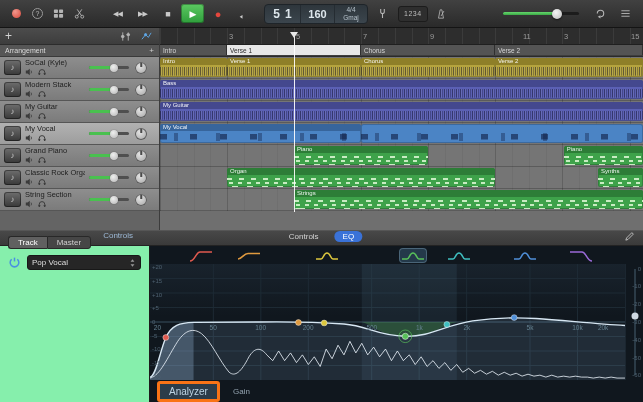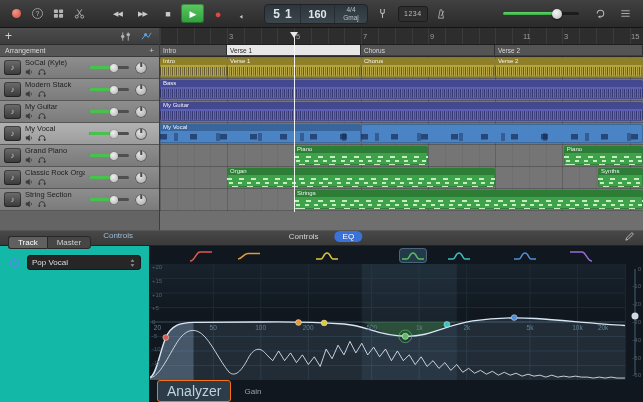--- a/index.html
+++ b/index.html
@@ -79,42 +79,42 @@
 .seg{font-size:8px;color:#cfcfcf;padding:1px 9px;background:#464646;border:1px solid #282828;border-right:none}
 .seg.on{background:#606060;color:#fff}
 #sc-tabs .seg:first-child{border-radius:3px 0 0 3px}
 #sc-tabs .seg:last-child{border-right:1px solid #282828;border-radius:0 3px 3px 0}
 #compare{font-size:8px;color:#9db9d6;margin-left:12px}
 #view-tabs{position:absolute;left:50%;transform:translateX(-50%);display:flex;gap:8px;align-items:center}
 .vtab{font-size:8px;color:#d4d4d4;padding:1px 8px;border-radius:8px}
 .vtab.on{background:#3a72d8;color:#fff}
 .pencil{margin-left:auto;color:#c2c2c2}
 #sc-body{display:flex;height:156px}
-#sc-left{width:150px;background:#14b8a6;border-right:1px solid #1c1c1c;padding:9px 8px 8px}
+#sc-left{width:150px;background:#86efac;border-right:1px solid #1c1c1c;padding:9px 8px 8px}
 .preset-row{display:flex;align-items:center;gap:6px}
 .power{color:#4a90e2;flex:none}
 .preset{flex:1;height:15px;background:#262626;border:1px solid #181818;border-radius:3px;display:flex;align-items:center;padding:0 4px;font-size:8px;color:#dedede}
 .preset .chev{margin-left:auto}
 
 
 #eq{flex:1;position:relative;background:#10171e}
 #band-row{position:absolute;top:2px;left:0;right:18px;height:15px}
 .bicon{position:absolute;top:1px;width:26px;height:13px;display:flex;align-items:center;justify-content:center;border-radius:3px}
 .bicon.sel{background:#24394a;box-shadow:0 0 0 1px #4a6578}
 #graph{position:absolute;top:18px;left:0;right:18px;bottom:22px;background:linear-gradient(rgba(45,62,78,.3),rgba(16,24,32,0) 45%)}
 #graph svg{width:100%;height:100%}
 #graph-overlay{position:absolute;inset:0;pointer-events:none}
 .flabel{position:absolute;top:calc(50% + 2px);transform:translateX(-50%);font-size:6.5px;color:#64808f}
 .dblabel{position:absolute;left:2px;font-size:6px;color:#4e6170;transform:translateY(-50%)}
 #gain-strip{position:absolute;right:0;top:18px;bottom:22px;width:18px;border-left:1px solid #1b2630}
 #gain-strip::before{content:"";position:absolute;left:50%;top:5px;bottom:5px;width:2px;background:#2b3b47;transform:translateX(-50%)}
 .glabel{position:absolute;right:2px;font-size:6px;color:#4e6170;transform:translateY(-50%)}
 .gthumb{position:absolute;left:50%;top:45%;width:7px;height:7px;border-radius:50%;background:#cfd9e2;transform:translate(-50%,-50%)}
 #eq-bottom{position:absolute;left:0;right:0;bottom:0;height:22px;display:flex;align-items:center;padding:0 7px}
-.analyzer{background:#2c3c49;border:1px solid #f97316;border-radius:3px;color:#bdd3e3;font-size:14px;padding:2px 9px}
+.analyzer{background:#2c3c49;border:3px solid #f97316;border-radius:3px;color:#bdd3e3;font-size:10px;padding:2px 9px}
 .readout{margin-left:auto;display:flex;gap:10px;font-size:8px;color:#5fb2e6}
 .readout .pair span+span{margin-left:2px}
 .gain-word{font-size:8px;color:#93a3b0;margin-left:10px;width:20px;text-align:right}
 </style>
 </head>
 <body>
 
 <div class="toolbar">
   <button class="tbtn">
       <span class="dot"></span>

